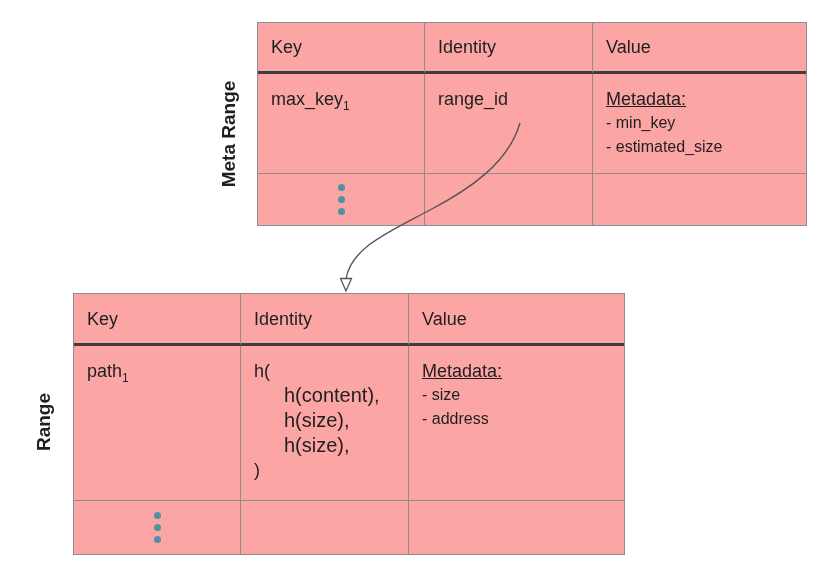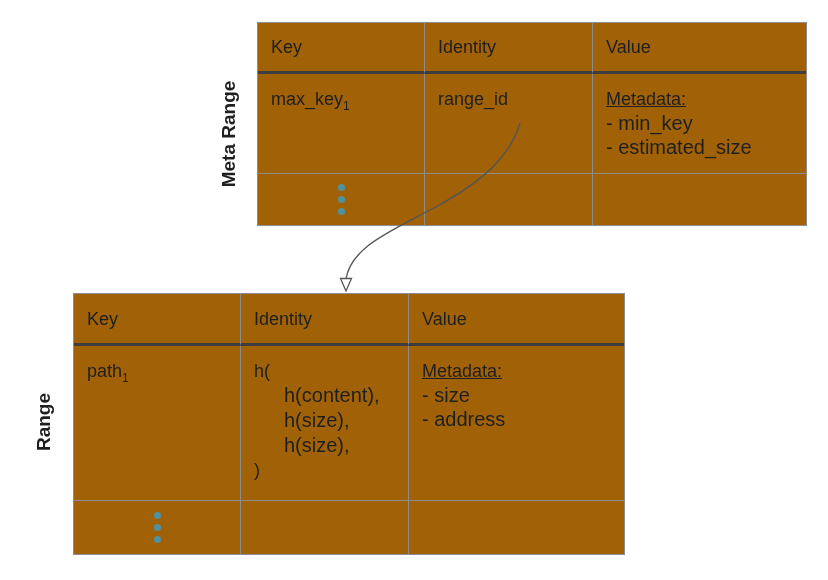--- a/index.html
+++ b/index.html
@@ -14,21 +14,21 @@
     height: 580px;
     background: #ffffff;
     overflow: hidden;
   }
 
   
   .tbl {
     position: absolute;
     display: grid;
     border: 1px solid #8d8d8d;
-    background: #a16207;
+    background: #fca5a5;
   }
   .tbl.meta {
     left: 257px; top: 22px;
     width: 550px; height: 204px;
     grid-template-columns: 167px 168px 1fr;
     grid-template-rows: 51px 100px 1fr;
   }
   .tbl.range {
     left: 73px; top: 293px;
     width: 552px; height: 262px;
@@ -51,21 +51,21 @@
     align-items: center;
     padding-top: 0; padding-bottom: 0;
   }
   sub.idx {
     font-size: 12px;
     line-height: 0;
     vertical-align: -5px;
   }
   .meta-heading { text-decoration: underline; }
   .value-item {
-    font-size: 20px;
+    font-size: 16px;
     line-height: 24px;
   }
   .id-line { font-size: 18px; line-height: 24px; }
   .id-line.nest {
     font-size: 20px;
     line-height: 25px;
     padding-left: 30px;
   }
 
   

